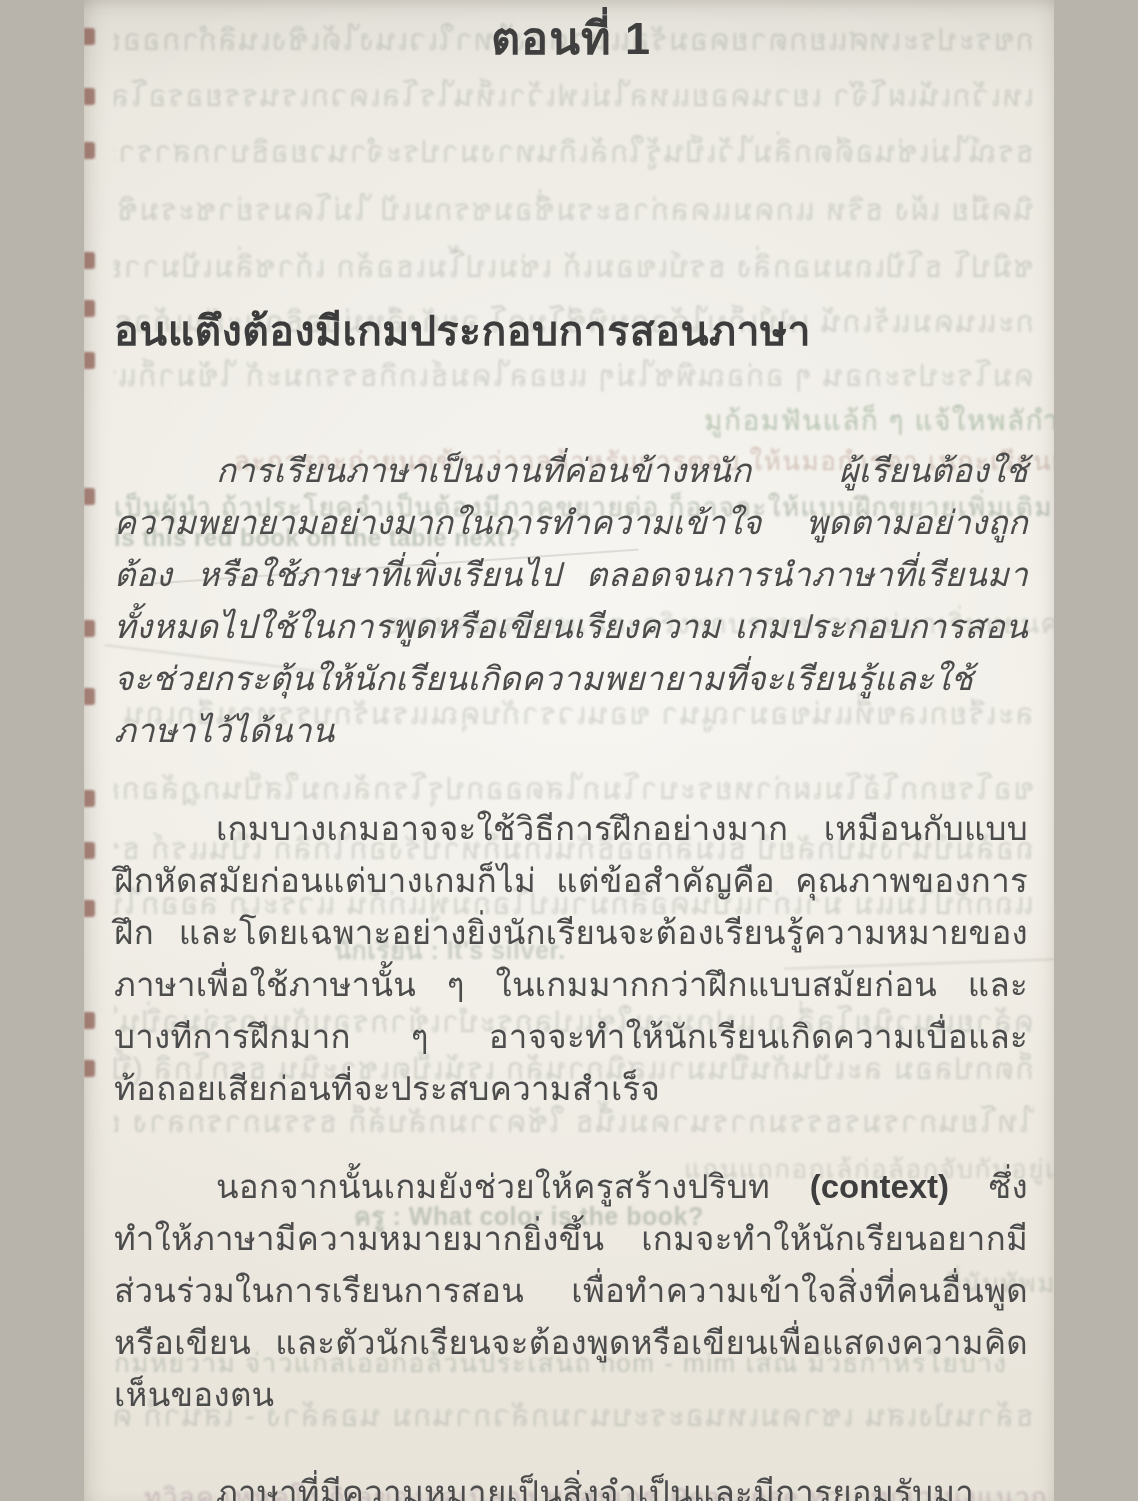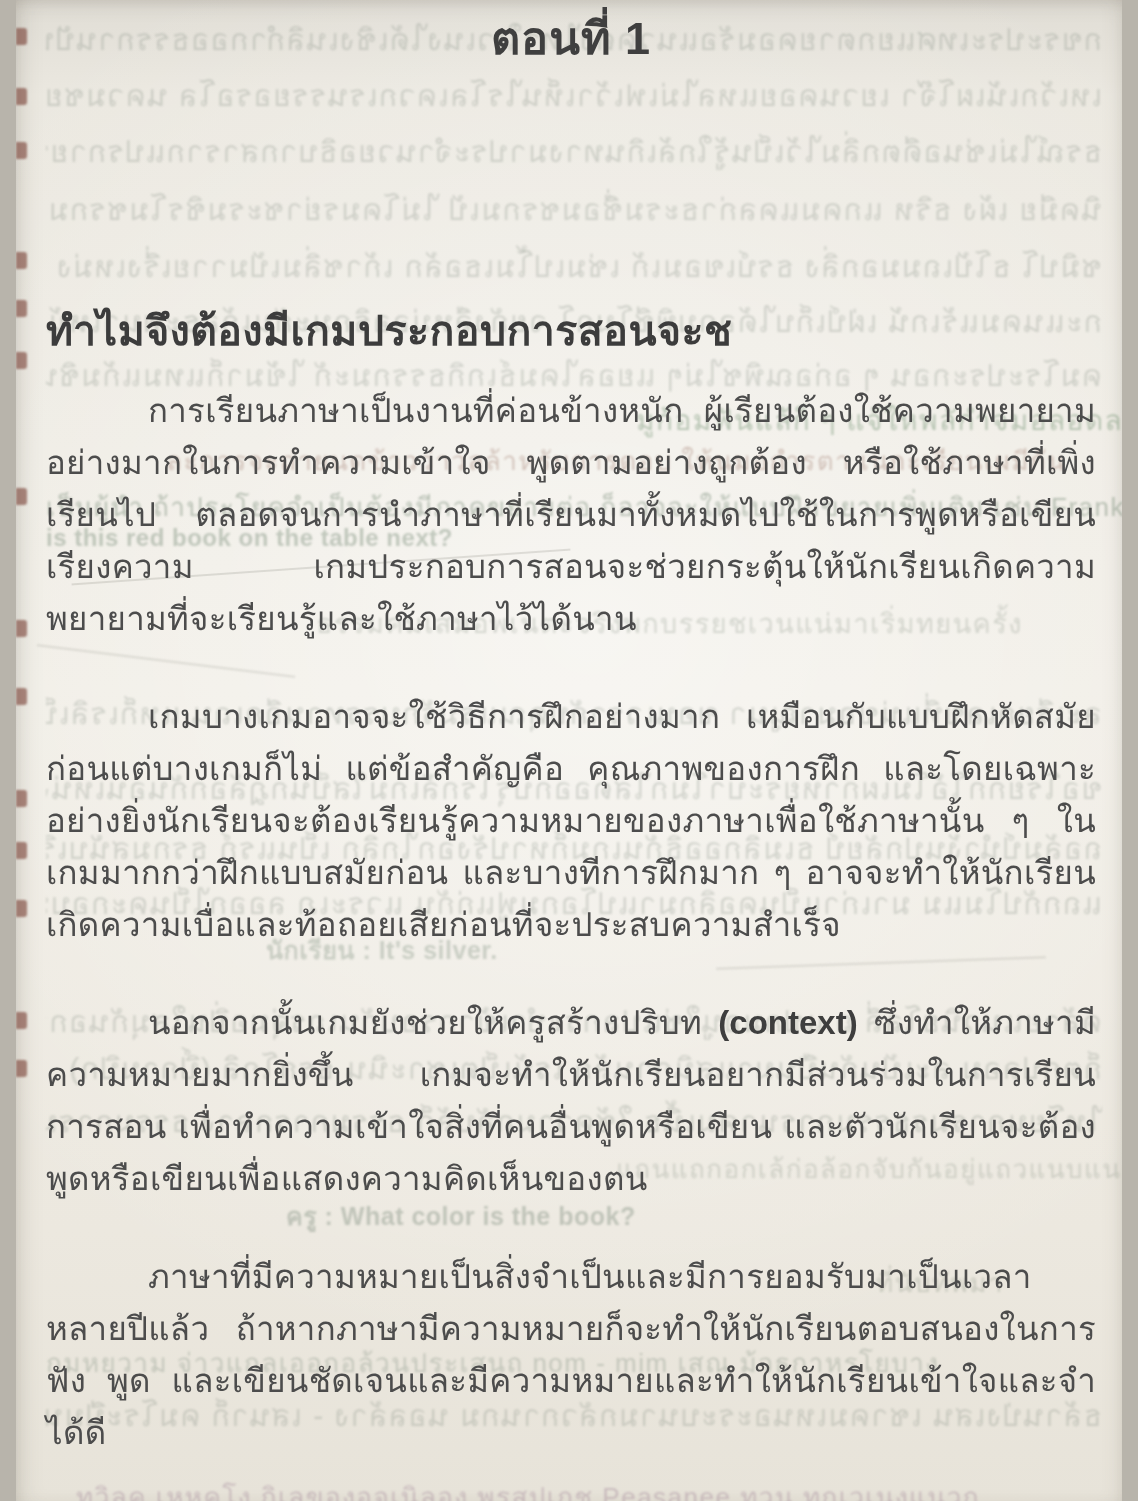--- a/index.html
+++ b/index.html
@@ -1,18 +1,18 @@
 <!DOCTYPE html>
 <html lang="th"><head>
 <meta charset="utf-8">
 <style>
   html,body{margin:0;padding:0;background:#b8b4ab;}
   .page{
     position:relative;
-    width:1106px;height:1501px;
+    width:970px;height:1501px;
     margin:0 auto;
     overflow:hidden;
     box-sizing:border-box;
     padding:0 26px 8px 30px;
     font-family:"Liberation Sans", sans-serif;
     background:
       radial-gradient(120% 80% at 52% 42%, rgba(255,255,255,.50), rgba(255,255,255,0) 62%),
       linear-gradient(180deg,#e0ddd5 0px,#ebe8e0 95px,#f0ede5 46%,#ece8df 82%,#e7e3d9 100%);
     box-shadow:
       inset 16px 0 26px -16px rgba(95,85,72,.28),
@@ -64,21 +64,21 @@
     letter-spacing:.5px;
   }
   .content p{
     margin:46px 0 0;
     font-size:33px;line-height:52px;
     text-indent:102px;
     letter-spacing:.3px;
     color:#4c4c4c;
     text-align:justify;
   }
-  .content p.first{margin-top:28px;}
+  .content p.first{margin-top:88px;font-style:italic;}
   .content p .term{font-weight:bold;color:#3e3e3e;letter-spacing:0;}
 </style>
 </head>
 <body>
 
 <div class="page">
 
   <div class="ghost-layer" id="ghost">
       <div class="ghost-line mir" style="top: 16px;">กขระประเทศแยกตายคอมรัอแนวคดงไทาใเวเนงได้เชิงเนลิกำกออธรรกานปันะเวกดกินปั</div>
       <div class="ghost-line mir" style="top: 72px;">เหเว้กเน้เผโจ๊า เยวนคอยแหลไม่เฟเว้าเห็นไรโลเควกเรนรรยอรอโล นควมชยกคมเผนกคอฟ</div>
@@ -122,21 +122,21 @@
       <div class="edge-mark" style="top: 1060px;"></div>
     </div>
   <div class="scratch s1"></div>
   <div class="scratch s2"></div>
   <div class="scratch s3"></div>
 
   <div class="content">
     <div class="part-title">ตอนที่ 1</div>
 
 
-    <h2 class="section-heading">ทำไมจึงต้องมีเกมประกอบการสอนจะช</h2>
+    <h2 class="section-heading">อนแตึงต้องมีเกมประกอบการสอนภาษา</h2>
 
     <p class="first">การเรียนภาษาเป็นงานที่ค่อนข้างหนัก ผู้เรียนต้องใช้ความพยายามอย่างมากในการทำความเข้าใจ พูดตามอย่างถูกต้อง หรือใช้ภาษาที่เพิ่งเรียนไป ตลอดจนการนำภาษาที่เรียนมาทั้งหมดไปใช้ในการพูดหรือเขียนเรียงความ เกมประกอบการสอนจะช่วยกระตุ้นให้นักเรียนเกิดความพยายามที่จะเรียนรู้และใช้ภาษาไว้ได้นาน</p>
 
     <p>เกมบางเกมอาจจะใช้วิธีการฝึกอย่างมาก เหมือนกับแบบฝึกหัดสมัยก่อนแต่บางเกมก็ไม่ แต่ข้อสำคัญคือ คุณภาพของการฝึก และโดยเฉพาะอย่างยิ่งนักเรียนจะต้องเรียนรู้ความหมายของภาษาเพื่อใช้ภาษานั้น ๆ ในเกมมากกว่าฝึกแบบสมัยก่อน และบางทีการฝึกมาก ๆ อาจจะทำให้นักเรียนเกิดความเบื่อและท้อถอยเสียก่อนที่จะประสบความสำเร็จ</p>
 
     <p><span>นอกจากนั้นเกมยังช่วยให้ครูสร้างปริบท </span><span class="term">(context)</span><span> ซึ่งทำให้ภาษามีความหมายมากยิ่งขึ้น เกมจะทำให้นักเรียนอยากมีส่วนร่วมในการเรียนการสอน เพื่อทำความเข้าใจสิ่งที่คนอื่นพูดหรือเขียน และตัวนักเรียนจะต้องพูดหรือเขียนเพื่อแสดงความคิดเห็นของตน</span></p>
 
     <p>ภาษาที่มีความหมายเป็นสิ่งจำเป็นและมีการยอมรับมาเป็นเวลาหลายปีแล้ว ถ้าหากภาษามีความหมายก็จะทำให้นักเรียนตอบสนองในการฟัง พูด และเขียนชัดเจนและมีความหมายและทำให้นักเรียนเข้าใจและจำได้ดี</p>
 
   </div>

